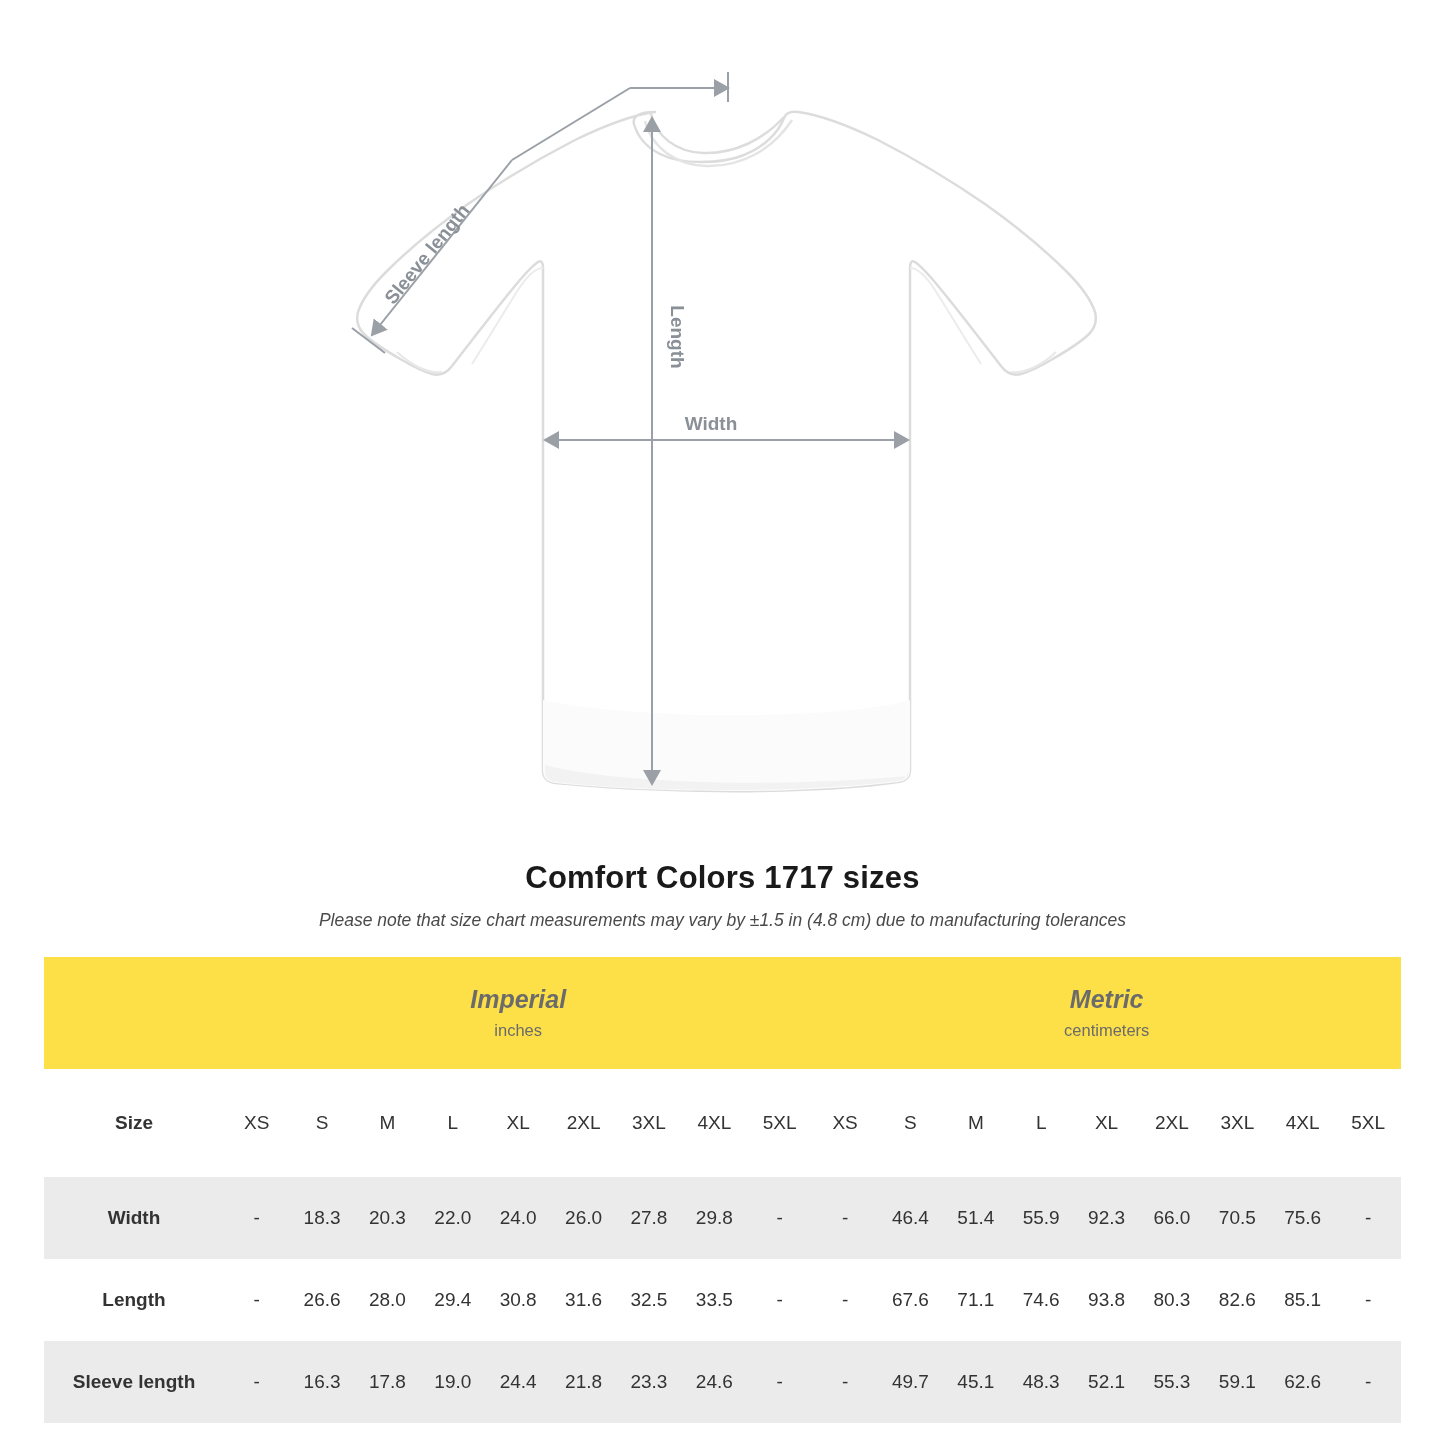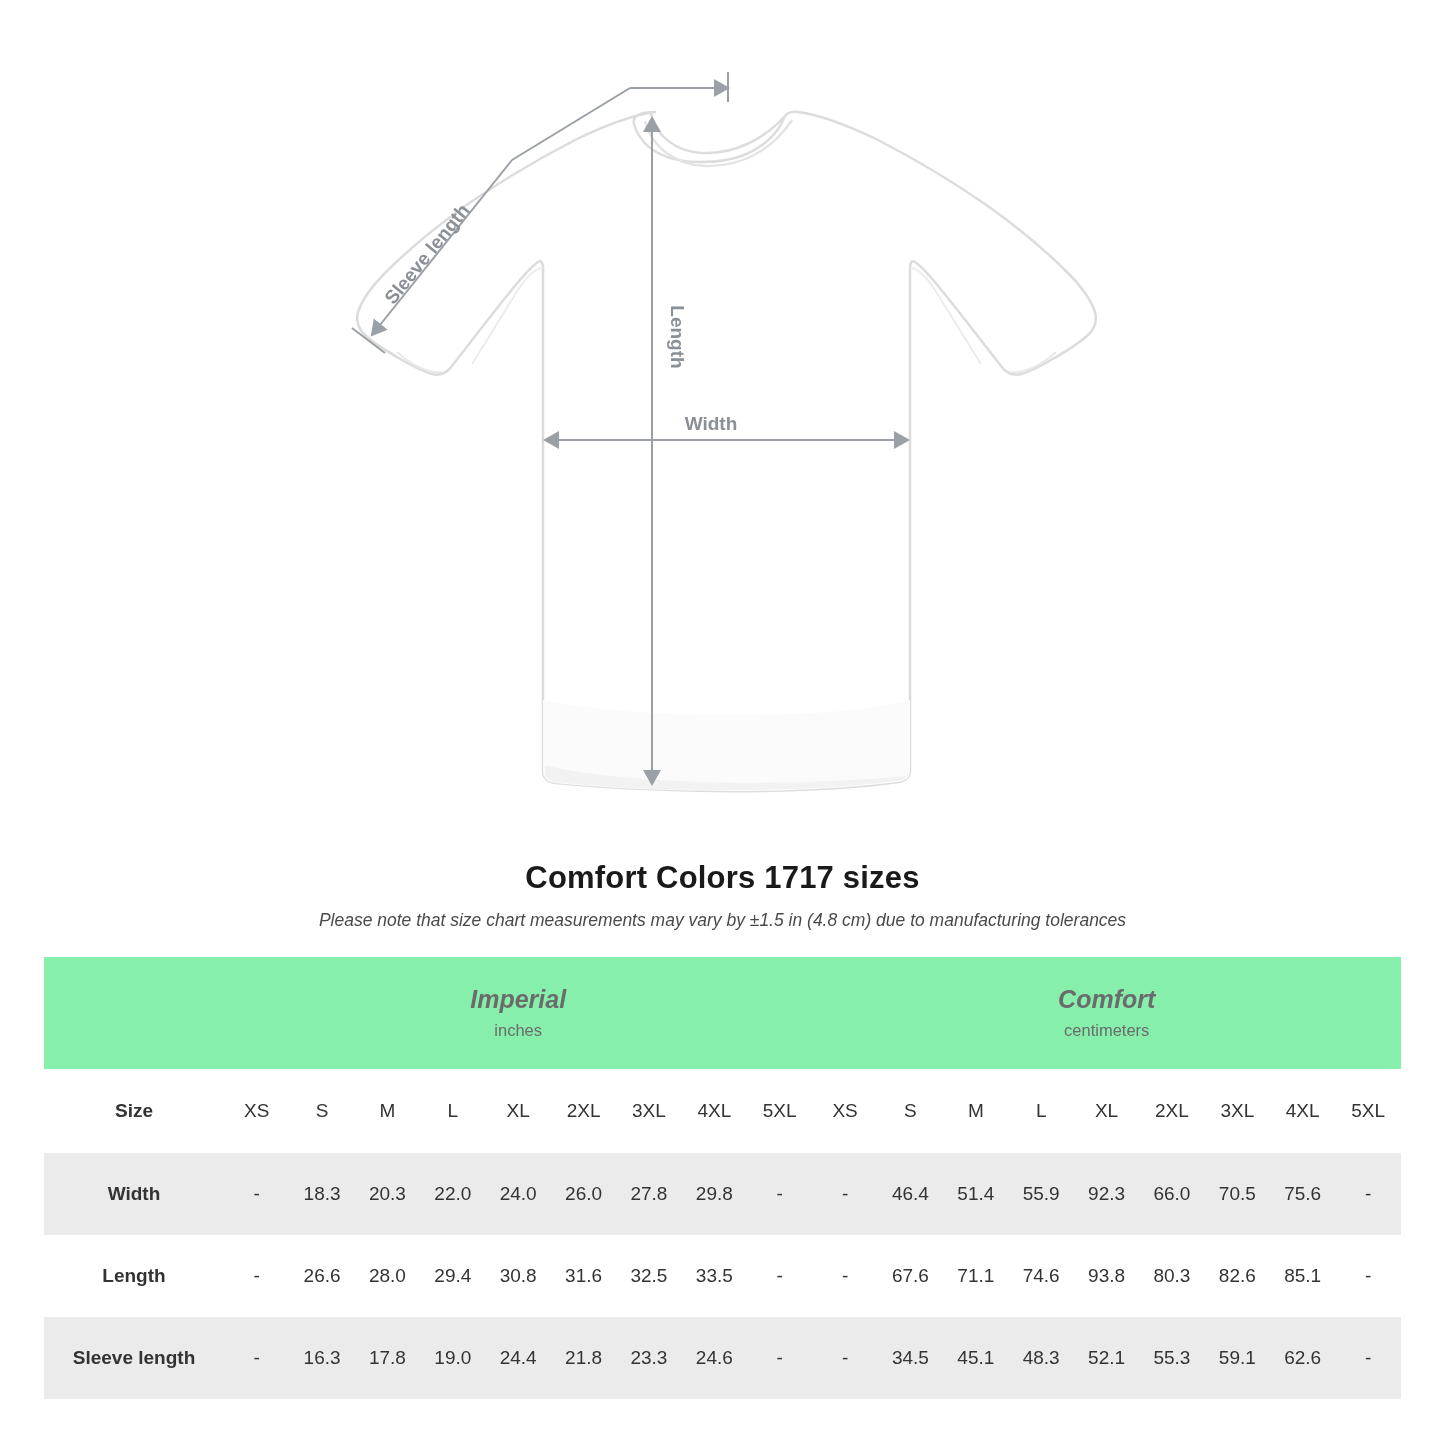--- a/index.html
+++ b/index.html
@@ -62,41 +62,41 @@
   }
   table.size-table td,
   table.size-table th {
     text-align: center;
     vertical-align: middle;
     font-weight: normal;
   }
 
   
   .unit-row td {
-    background: #86efac;
+    background: #fde047;
     height: 112px;
     padding: 0;
   }
   .unit-name {
     font-size: 25px;
     font-style: italic;
     font-weight: bold;
     color: #6b6b6b;
     line-height: 1.1;
   }
   .unit-sub {
     font-size: 16.5px;
     color: #6b6b6b;
     margin-top: 8px;
   }
 
   
   .size-row td {
     background: #ffffff;
-    height: 84px;
+    height: 108px;
     font-size: 19px;
     font-weight: bold;
     color: #333;
   }
   .size-row td.rowlabel {
     font-size: 19px;
     font-weight: bold;
   }
 
   
@@ -235,21 +235,21 @@
           <col class="val-col">
         </colgroup>
       <tbody id="table-body">
         <tr class="unit-row">
           <td></td>
           <td colspan="9">
             <div class="unit-name">Imperial</div>
             <div class="unit-sub">inches</div>
           </td>
           <td colspan="9">
-            <div class="unit-name">Comfort</div>
+            <div class="unit-name">Metric</div>
             <div class="unit-sub">centimeters</div>
           </td>
         </tr>
       <tr class="size-row">
             <td class="rowlabel">Size</td>
             <td>XS</td>
             <td>S</td>
             <td>M</td>
             <td>L</td>
             <td>XL</td>
@@ -314,21 +314,21 @@
             <td>-</td>
             <td>16.3</td>
             <td>17.8</td>
             <td>19.0</td>
             <td>24.4</td>
             <td>21.8</td>
             <td>23.3</td>
             <td>24.6</td>
             <td>-</td>
             <td>-</td>
-            <td>34.5</td>
+            <td>49.7</td>
             <td>45.1</td>
             <td>48.3</td>
             <td>52.1</td>
             <td>55.3</td>
             <td>59.1</td>
             <td>62.6</td>
             <td>-</td>
           </tr>
         </tbody>
     </table>

